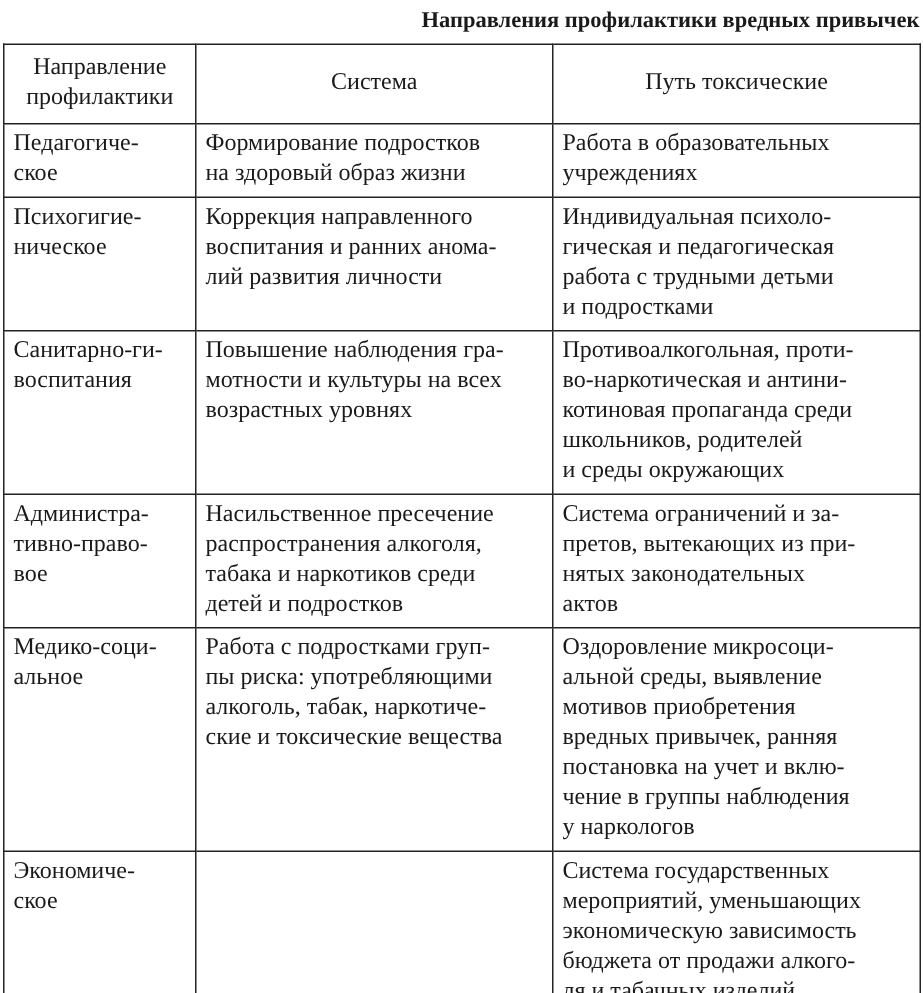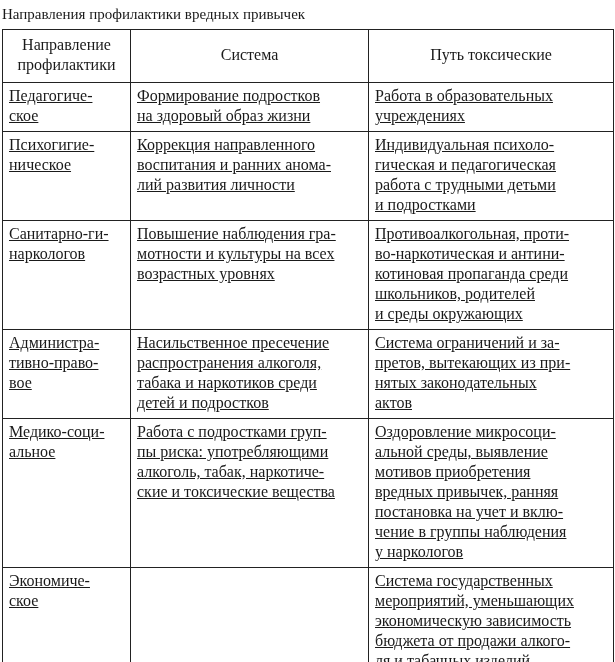--- a/index.html
+++ b/index.html
@@ -11,22 +11,22 @@
     width: 615px;
     height: 662px;
     box-sizing: border-box;
     background: #ffffff;
     font-family: "Liberation Serif", "DejaVu Serif", serif;
     color: #1a1a1a;
     overflow: hidden;
     padding: 2px 2px 0 2px;
   }
   .title {
-    text-align: left;
-    font-weight: normal;
+    text-align: right;
+    font-weight: bold;
     font-size: 15px;
     padding: 3px 0 6px 0;
     line-height: 1.2;
   }
   table.doc-table {
     border-collapse: collapse;
     width: 611px;
     table-layout: fixed;
   }
   table.doc-table col.c1 { width: 128px; }
@@ -44,21 +44,20 @@
   table.doc-table th {
     font-weight: normal;
     text-align: center;
     vertical-align: middle;
     padding-top: 5px;
     padding-bottom: 7px;
   }
   table.doc-table td {
     text-align: left;
     vertical-align: top;
-    text-decoration: underline;
   }
 </style>
 </head>
 <body>
 
 <div class="page">
   <div class="title">Направления профилактики вредных привычек</div>
 
   <table class="doc-table">
     <colgroup>
@@ -89,21 +88,21 @@
         <td>Коррекция направленного
 воспитания и ранних анома-
 лий развития личности</td>
         <td>Индивидуальная психоло-
 гическая и педагогическая
 работа с трудными детьми
 и подростками</td>
       </tr>
       <tr>
         <td>Санитарно-ги-
-наркологов</td>
+воспитания</td>
         <td>Повышение наблюдения гра-
 мотности и культуры на всех
 возрастных уровнях</td>
         <td>Противоалкогольная, проти-
 во-наркотическая и антини-
 котиновая пропаганда среди
 школьников, родителей
 и среды окружающих</td>
       </tr>
       <tr>

